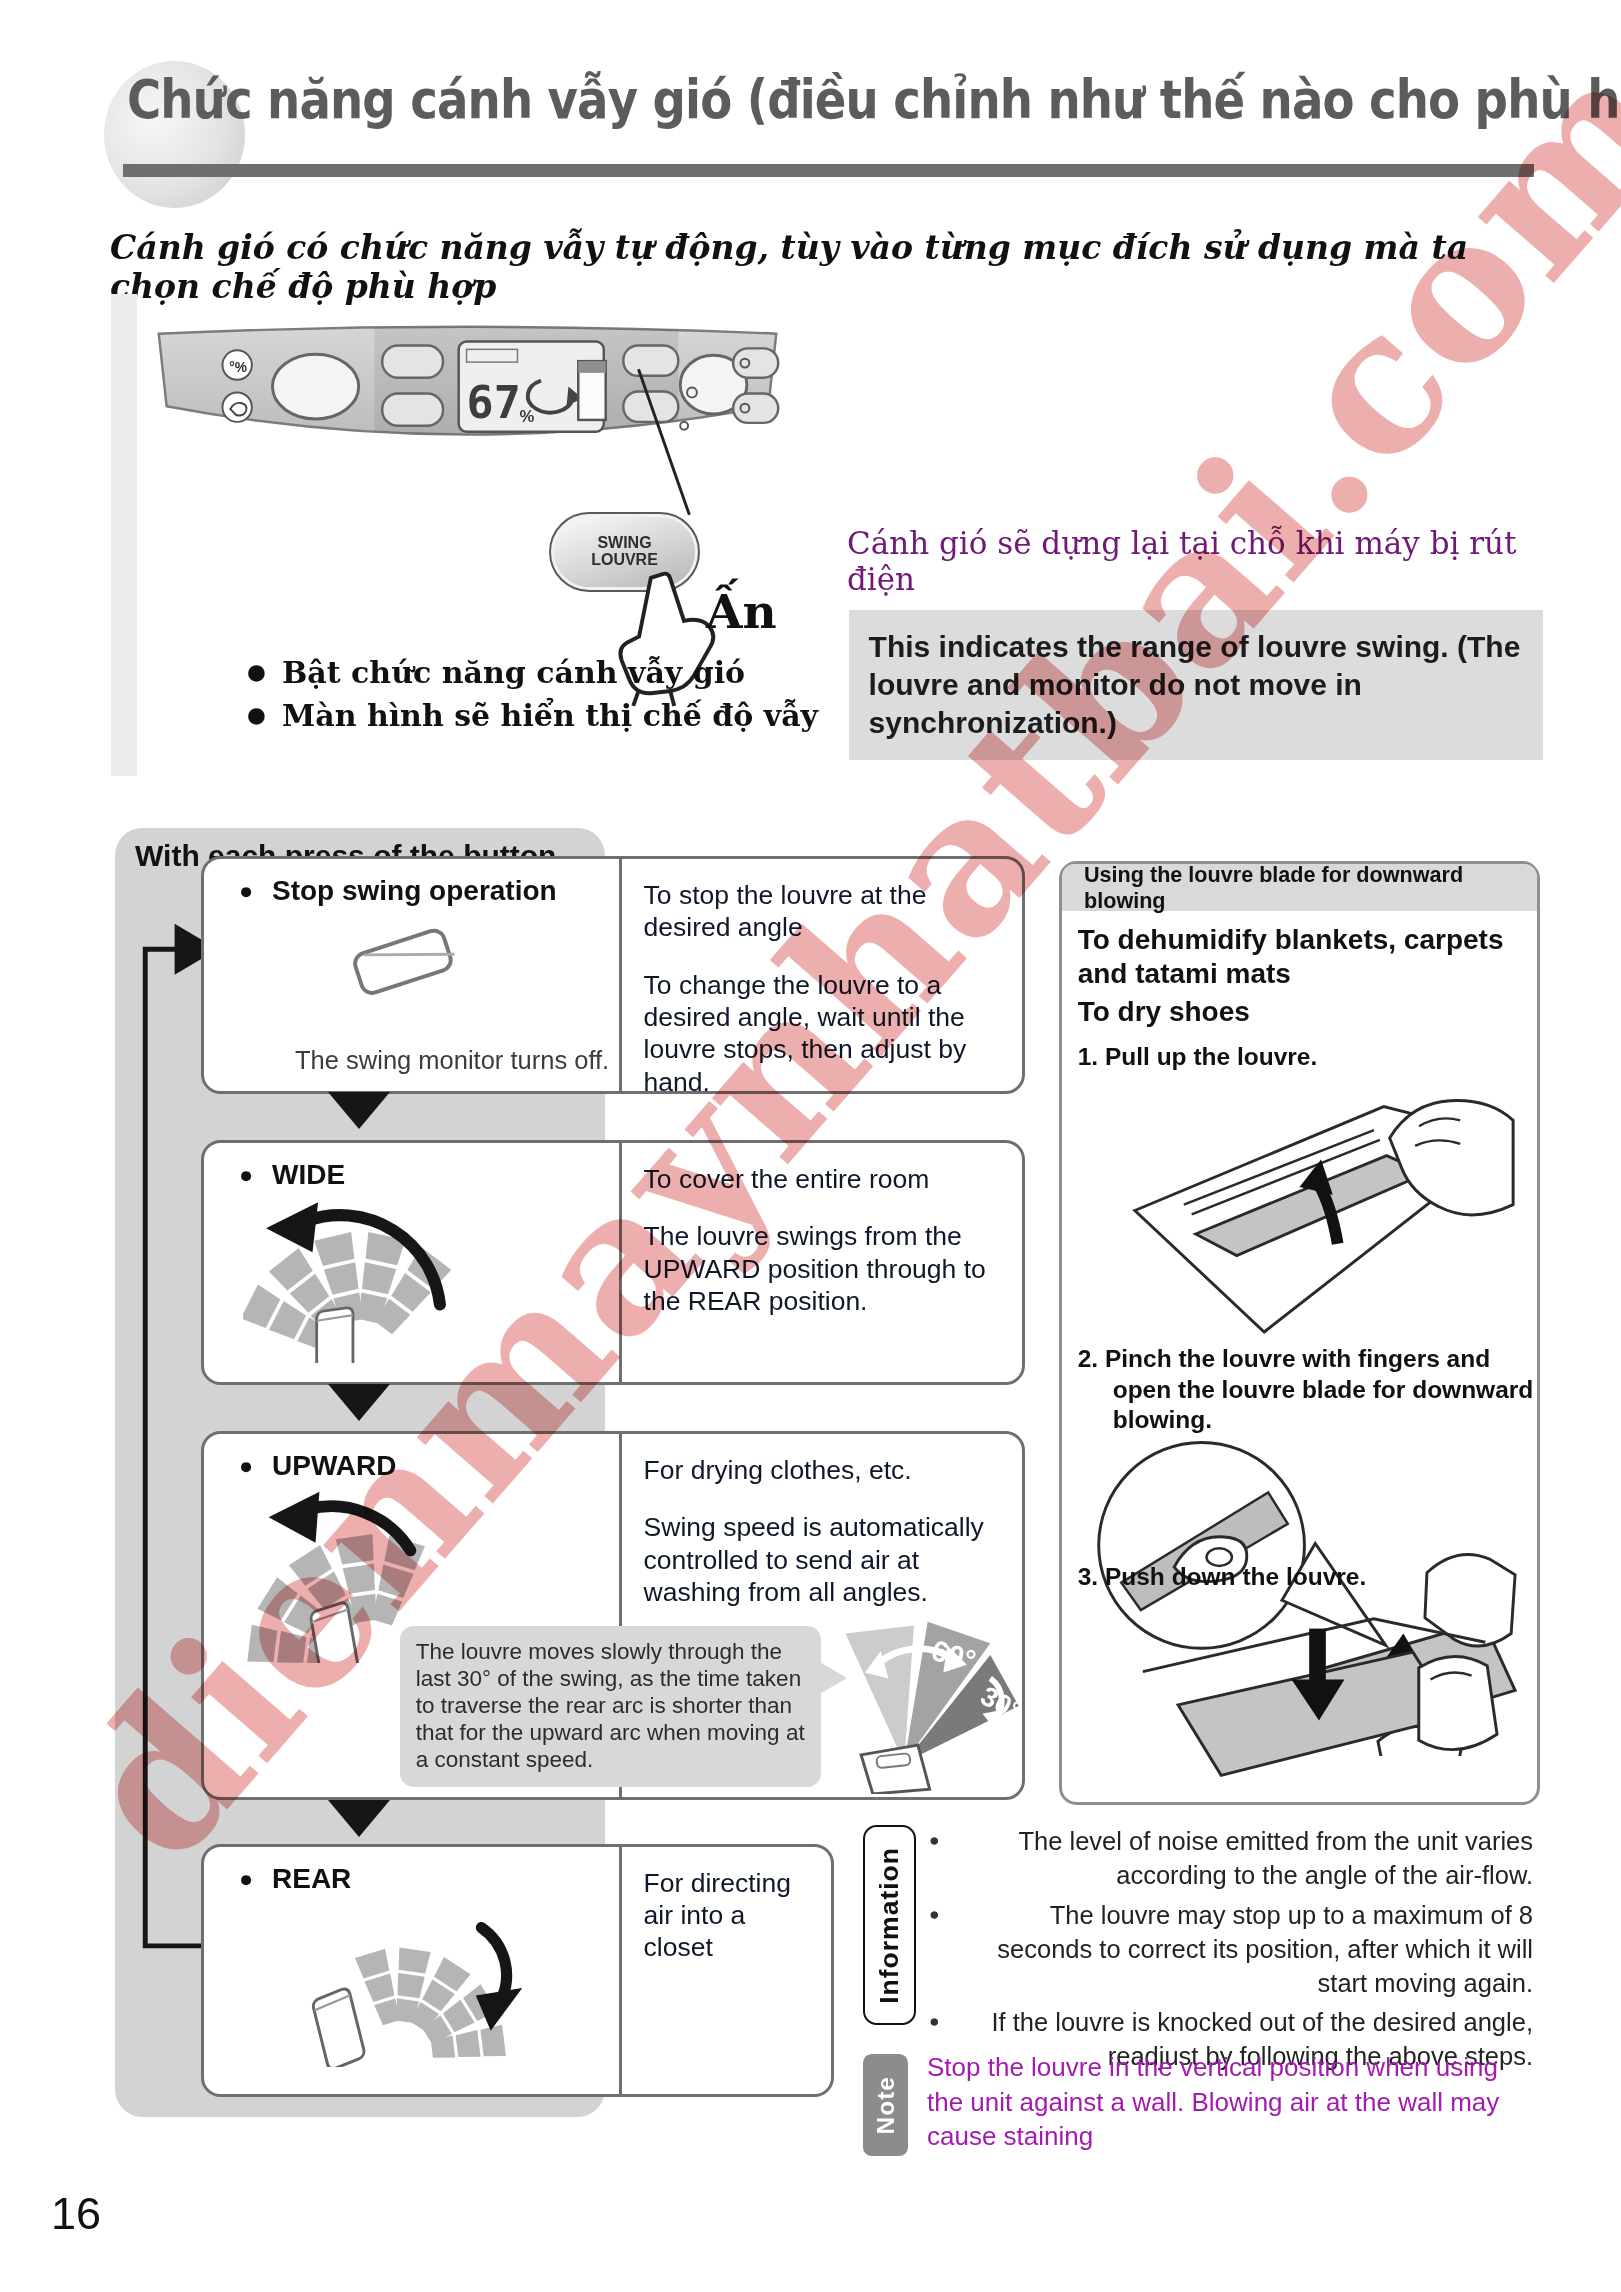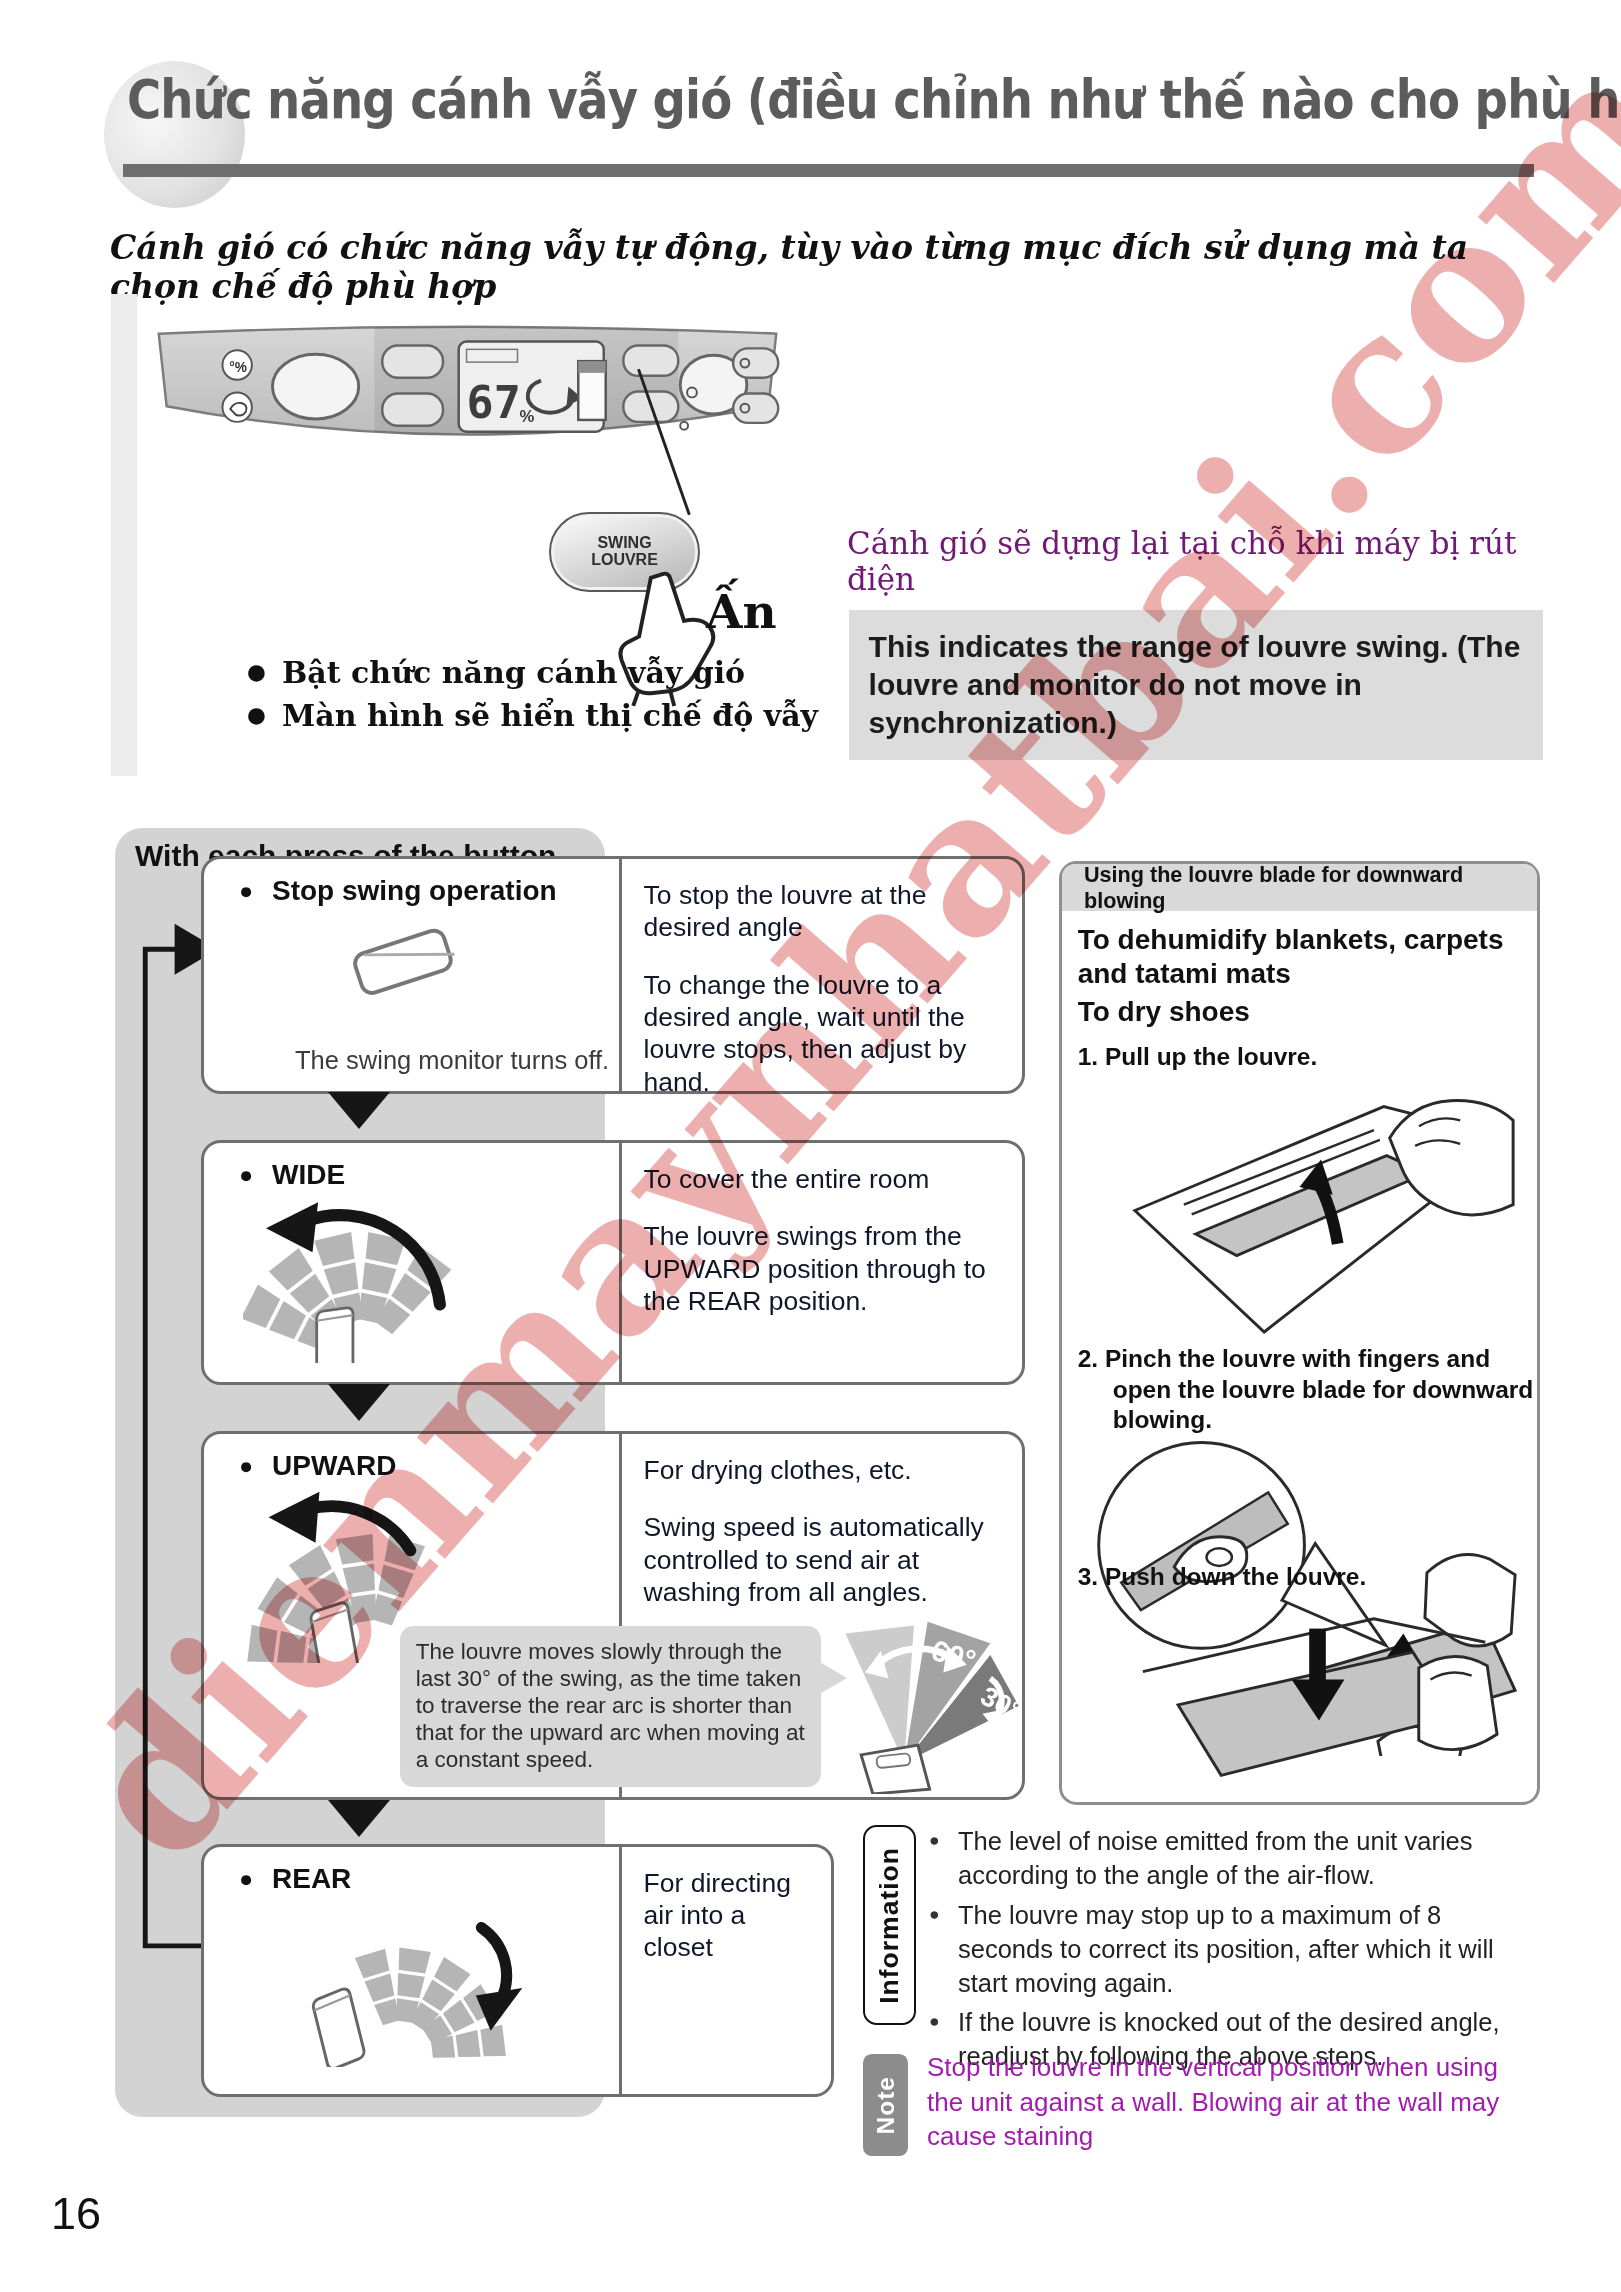--- a/index.html
+++ b/index.html
@@ -61,21 +61,21 @@
   .step{position:absolute;left:15.7px;width:441px;font-size:24.5px;font-weight:700;color:#111;
     line-height:1.25;padding-left:35px;text-indent:-35px;}
 
   
   .info-tab{left:863px;top:1825px;width:49px;height:196px;border:2.9px solid #111;border-radius:13.7px;
     background:#fff;display:flex;align-items:center;justify-content:center;}
   .note-tab{left:863px;top:2054px;width:45px;height:102px;background:#8c8c8c;border-radius:8.8px;
     display:flex;align-items:center;justify-content:center;}
   .vtext{writing-mode:vertical-rl;transform:rotate(180deg);font-weight:700;font-size:26.5px;color:#111;letter-spacing:1px;}
   .note-tab .vtext{color:#fff;font-size:24.5px;}
-  .info-item{position:relative;margin:0 0 5.9px 29px;font-size:25.5px;font-weight:400;color:#222;line-height:1.33;}
+  .info-item{position:relative;margin:0 0 5.9px 29px;font-size:25.5px;font-weight:400;color:#222;line-height:1.33;text-align:right;}
   .info-item::before{content:"●";position:absolute;left:-29px;top:3.9px;font-size:17.6px;color:#333;}
   .info-list{left:929px;top:1825px;width:604px;}
   .note-text{left:927px;top:2050px;width:608px;font-size:26px;color:#a21caf;line-height:1.33;}
 
   .page-number{left:51px;top:2188px;font-size:45px;color:#111;}
 
   
   .watermark{left:-216px;top:941px;width:1960px;height:294px;line-height:294px;text-align:center;
     font-family:"DejaVu Serif","Liberation Serif",serif;font-weight:700;font-size:194px;
     color:rgba(216,78,78,0.46);transform:rotate(-49deg);mix-blend-mode:multiply;

